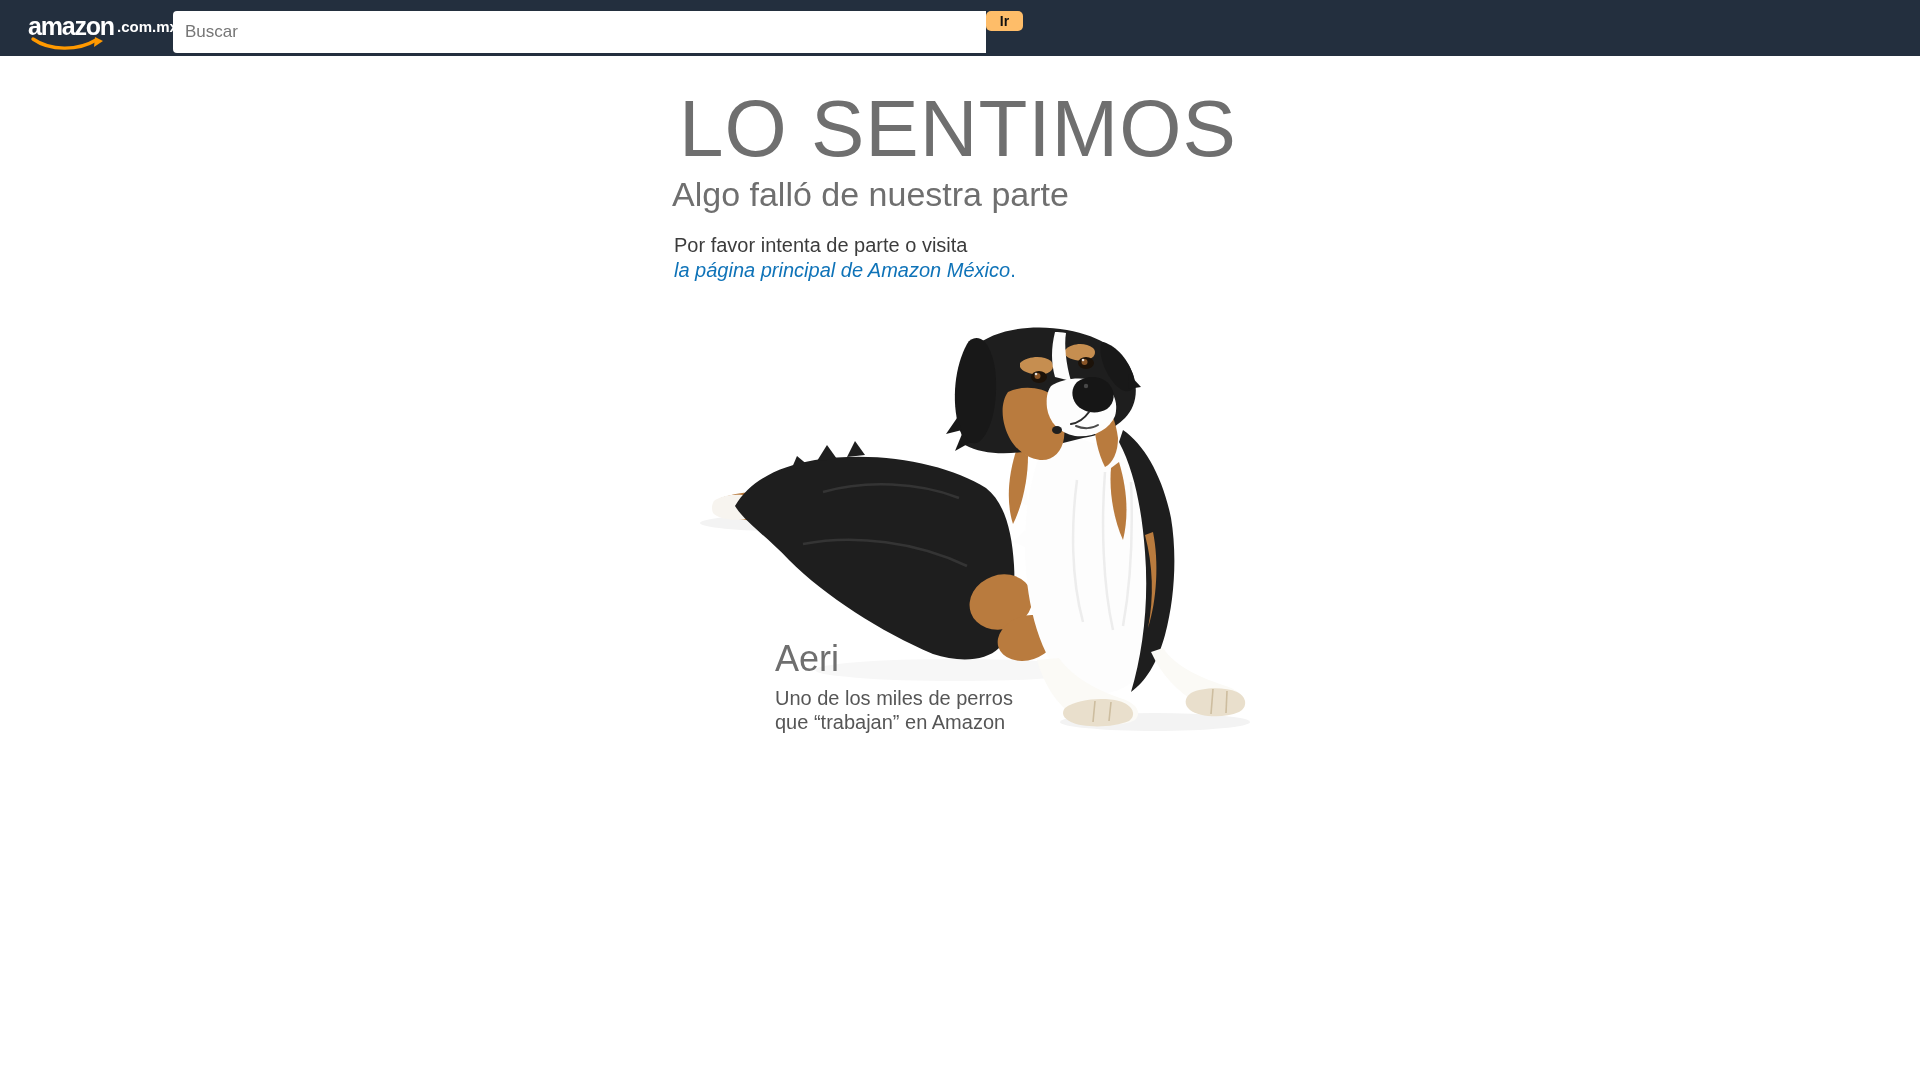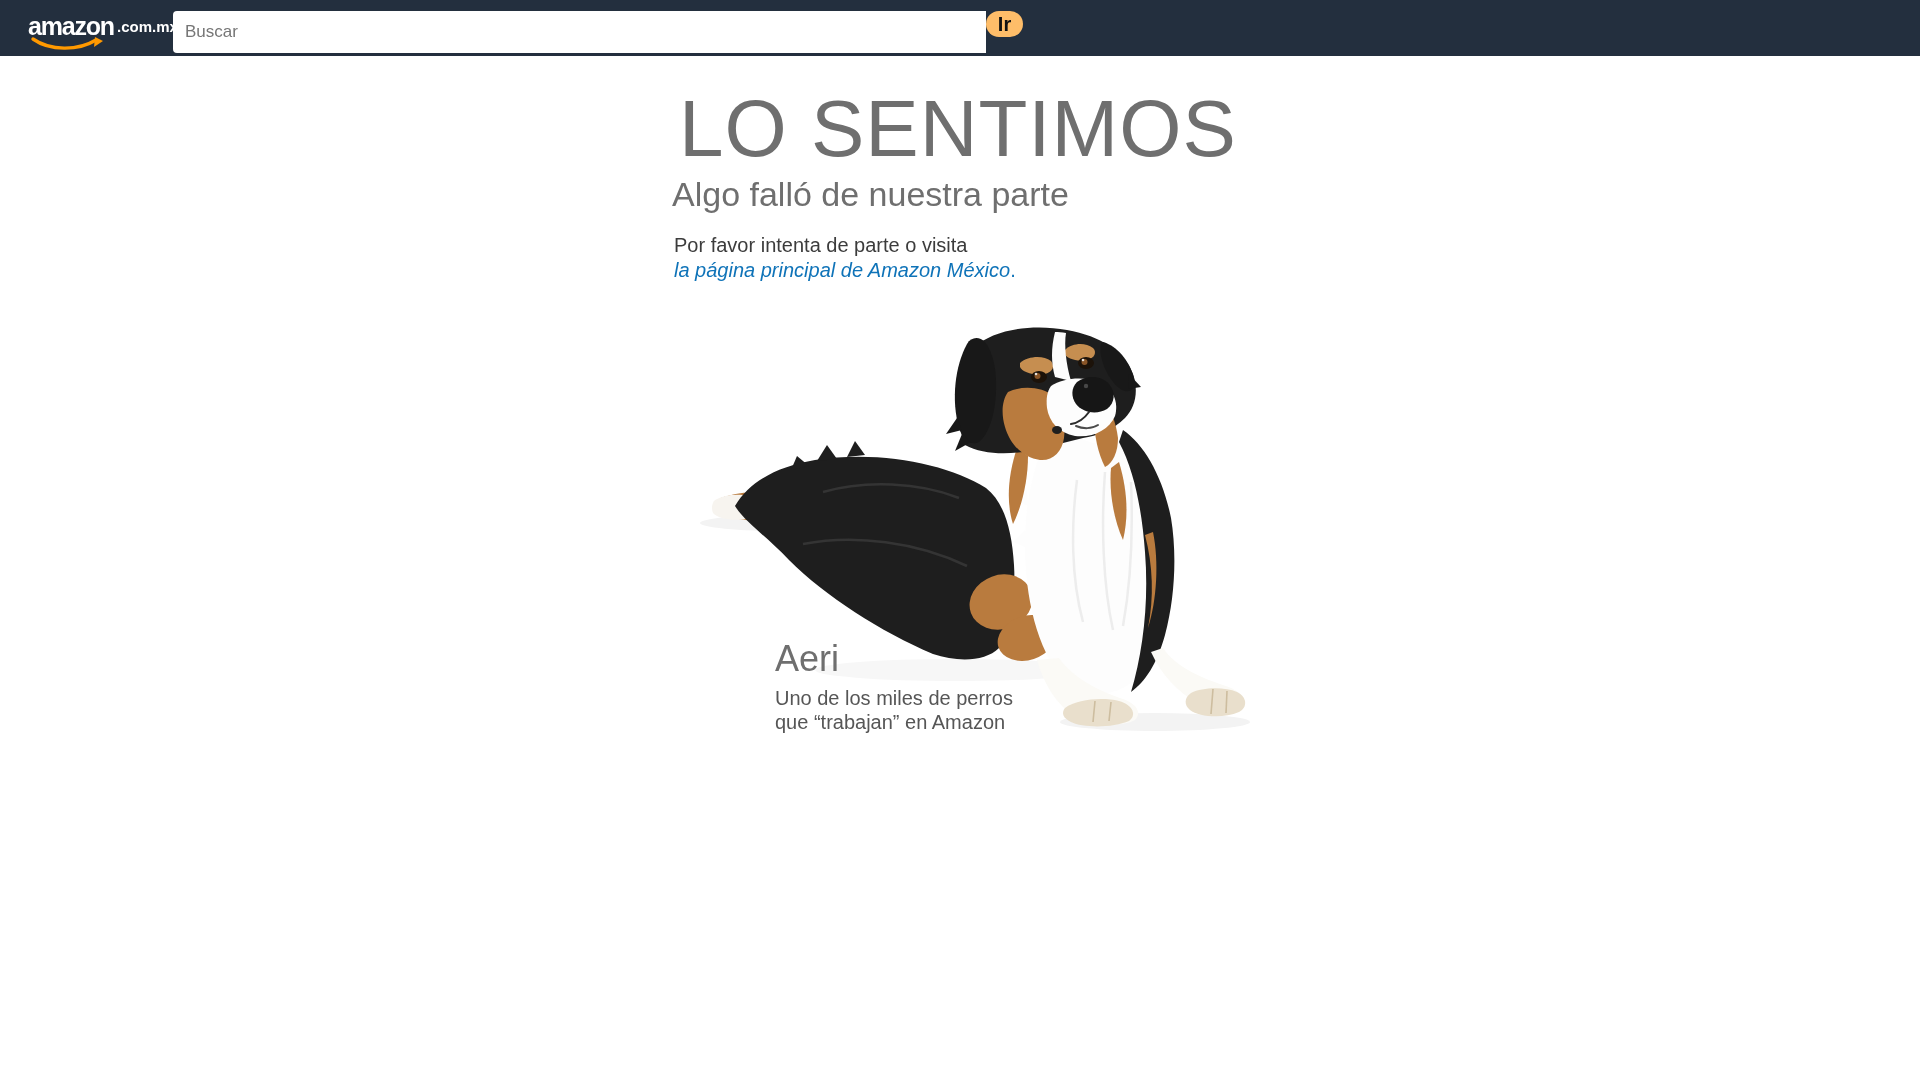--- a/index.html
+++ b/index.html
@@ -61,26 +61,26 @@
     border-radius: 4px 0 0 4px;
     padding: 12px 12px;
     font-size: 17px;
     font-family: "Liberation Sans", sans-serif;
     color: #111111;
     background: #ffffff;
   }
   .search-input::placeholder { color: #767676; }
   .search-go {
     flex: 0 0 auto;
-    width: 37px; height: 26px;
+    width: 37px; height: 20px;
     border: none;
-    border-radius: 17px;
+    border-radius: 5px;
     background: var(--search-button-bg, #febd69);
     color: #111111;
-    font-size: 20px;
+    font-size: 14px;
     font-weight: bold;
     font-family: "Liberation Sans", sans-serif;
     cursor: pointer;
     padding: 0;
   }
 
   
   .content { position: absolute; left: 672px; top: 56px; width: 800px; }
   .error-title {
     margin: 7px;

